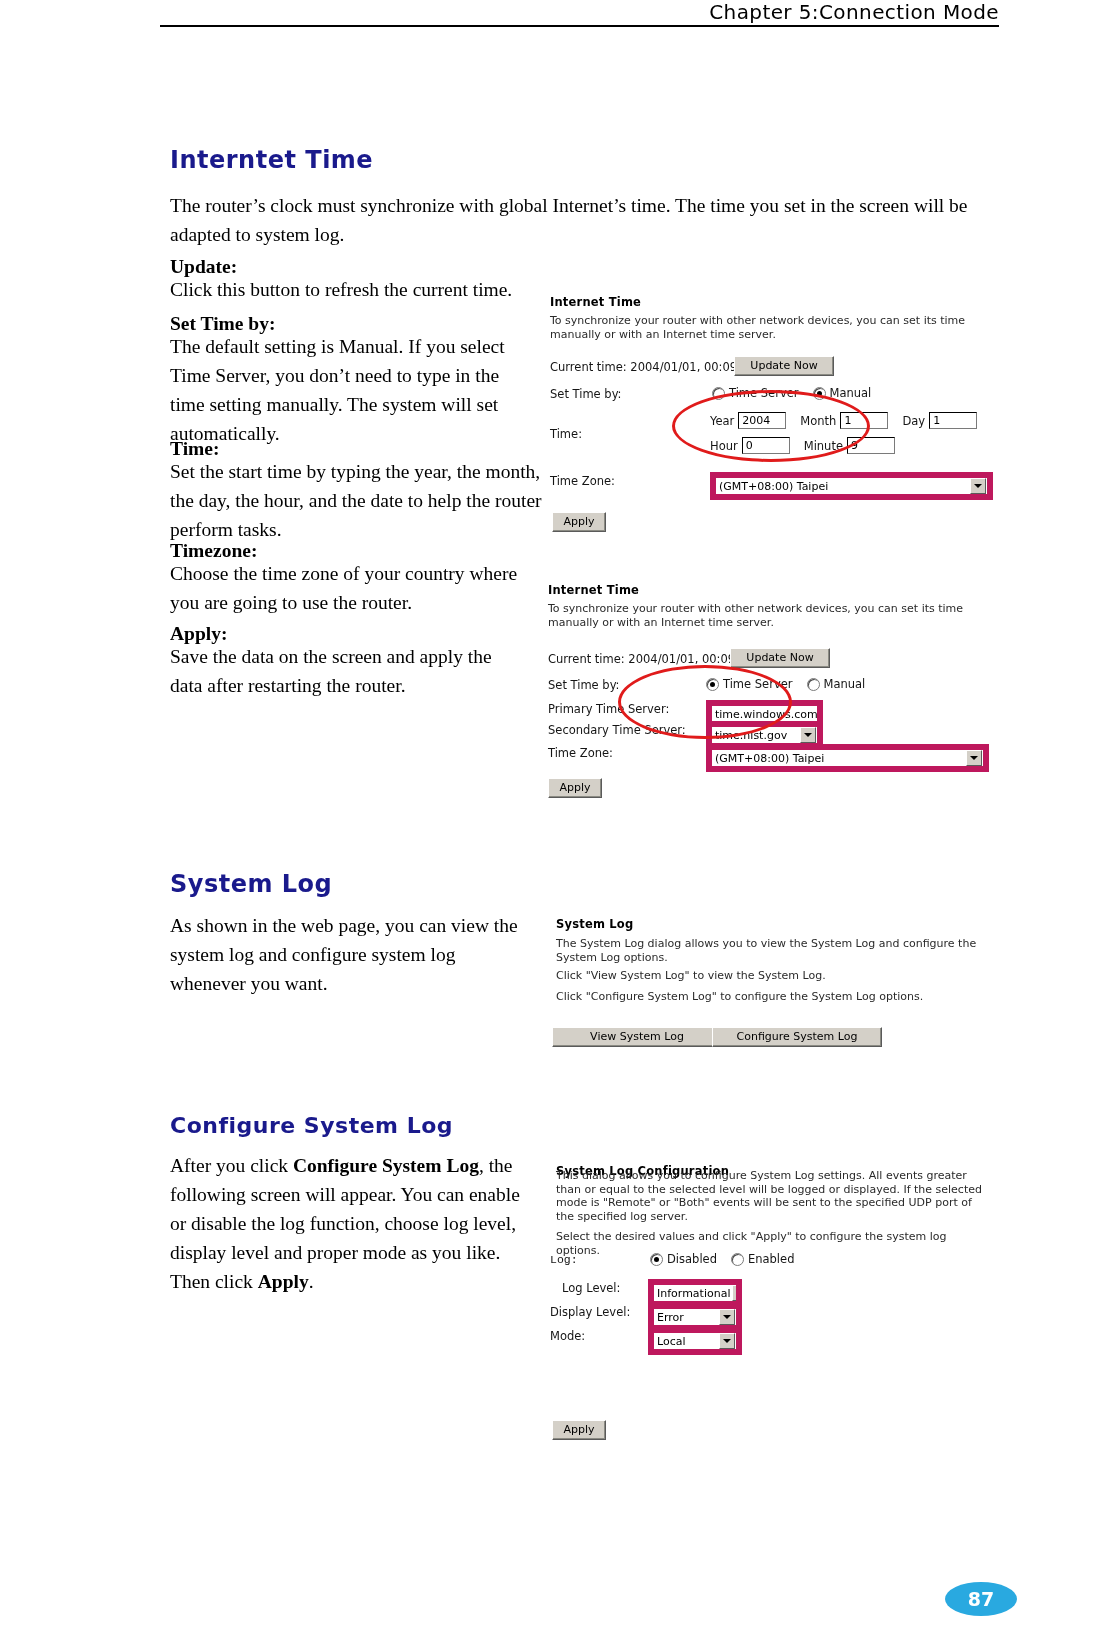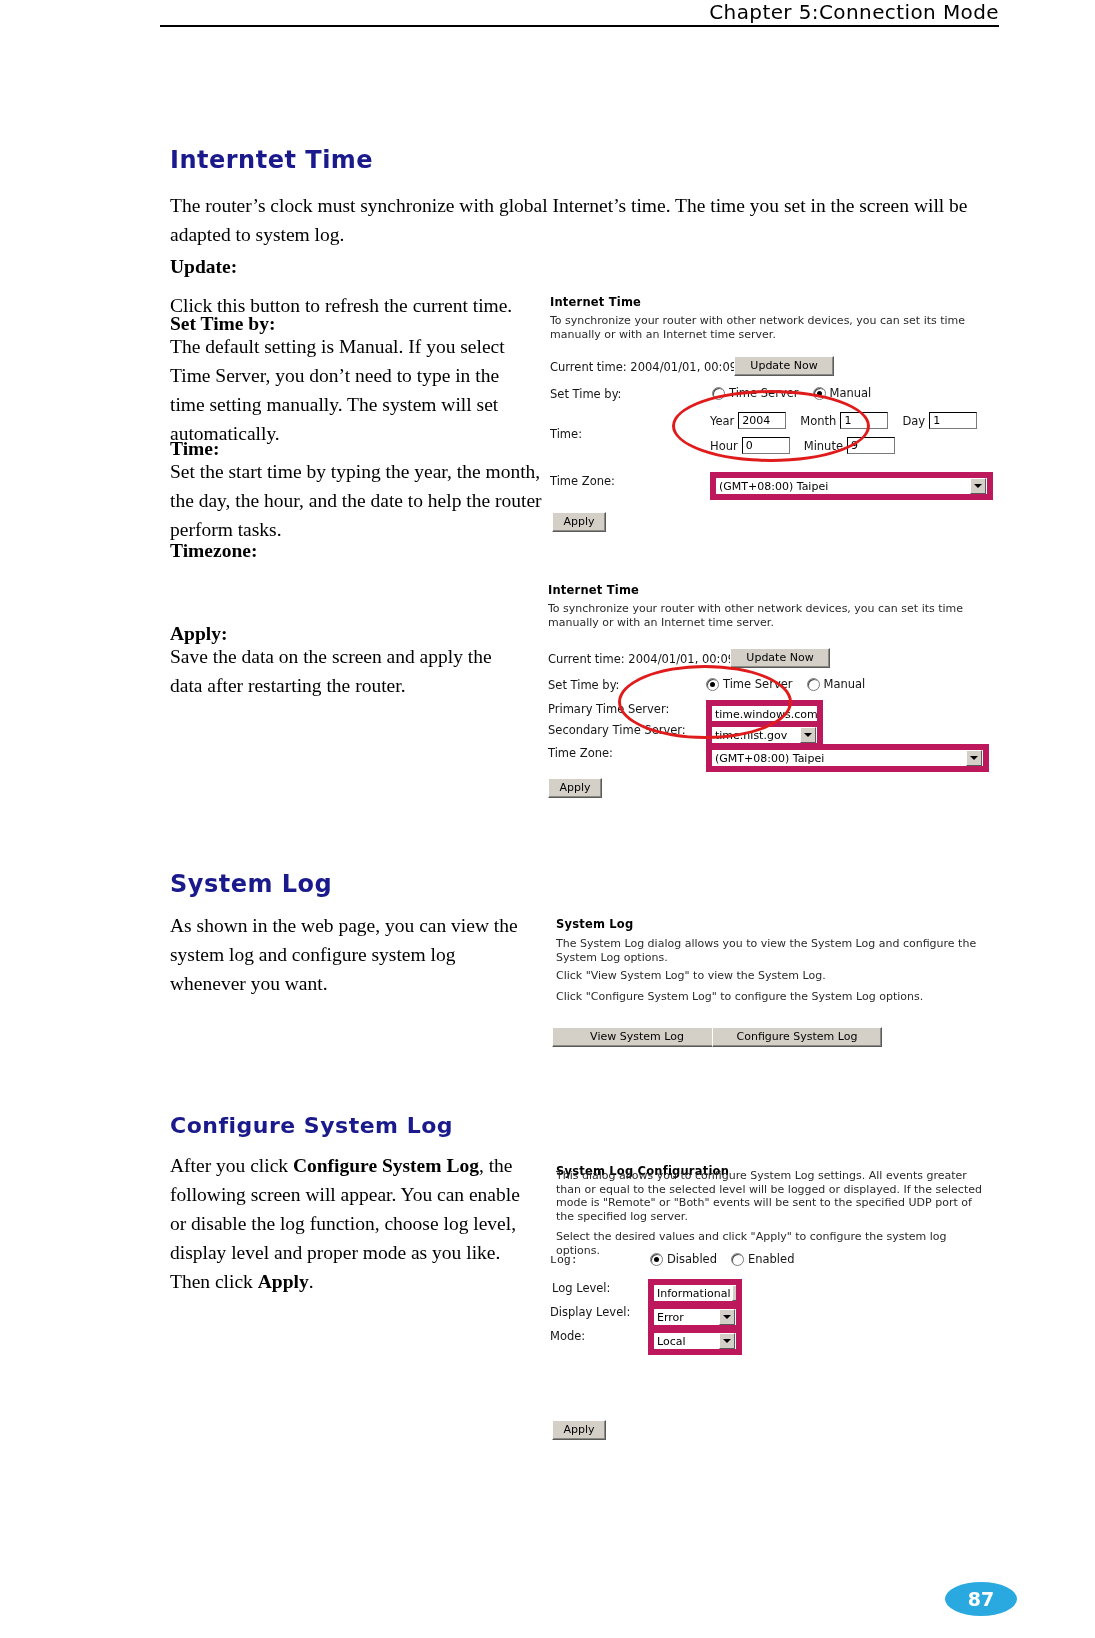--- a/index.html
+++ b/index.html
@@ -216,29 +216,30 @@
   <div class="hdr-rule"></div>
 </div>
 
 <div class="content">
 
   <div class="h1" style="left:170px; top:146px;">Interntet Time</div>
 
   <div class="para" style="left:170px; top:191px; width:805px;">The router’s clock must synchronize with global Internet’s time. The time you set in the screen will be adapted to system log.</div>
 
   <div class="para" style="left:170px; top:252px; width:370px; font-weight:bold;">Update:</div>
-  <div class="para" style="left:170px; top:275px; width:370px;margin-top:16px;">Click this button to refresh the current time.</div>
+  <div class="para" style="left:170px; top:275px; width:370px;">Click this button to refresh the current time.</div>
 
   <div class="para" style="left:170px; top:309px; width:370px; font-weight:bold;">Set Time by:</div>
   <div class="para" style="left:170px; top:332px; width:360px;">The default setting is Manual. If you select Time Server, you don’t need to type in the time setting manually. The system will set automatically.</div>
 
   <div class="para" style="left:170px; top:434px; width:370px; font-weight:bold;">Time:</div>
   <div class="para" style="left:170px; top:457px; width:372px;">Set the start time by typing the year, the month, the day, the hour, and the date to help the router perform tasks.</div>
 
   <div class="para" style="left:170px; top:536px; width:370px; font-weight:bold;">Timezone:</div>
+  <div class="para" style="left:170px; top:559px; width:372px;">Choose the time zone of your country where you are going to use the router.</div>
 
   <div class="para" style="left:170px; top:619px; width:370px; font-weight:bold;">Apply:</div>
   <div class="para" style="left:170px; top:642px; width:355px;">Save the data on the screen and apply the data after restarting the router.</div>
 
   <div class="shot" style="left:550px; top:292px; width:445px; height:245px;">
 
     <div class="s-title" style="position:absolute; left:0px; top:3px;">Internet Time</div>
 
     <div class="s-desc" style="position:absolute; left:0px; top:22px; width:428px;">To synchronize your router with other network devices, you can set its time manually or with an Internet time server.</div>
 
@@ -373,21 +374,21 @@
     <div class="s-row" style="position:absolute; left:2px; top:108px;font-family:Liberation Mono, monospace;">
       <span class="s-label">Log:</span>
     </div>
     <div class="s-row" style="position:absolute; left:102px; top:107px;">
       <span class="radio on"></span>
       <span class="radio-lbl">Disabled</span>
       <span class="radio"></span>
       <span class="radio-lbl">Enabled</span>
     </div>
 
-    <div class="s-row" style="position:absolute; left:4px; top:136px;">
+    <div class="s-row" style="position:absolute; left:14px; top:136px;">
       <span class="s-label">Log Level:</span>
     </div>
     <div class="winselect" style="position:absolute; left:100px; top:134px; width:79px;">
       <span>Informational</span>
       <span class="arrow"></span>
     </div>
 
     <div class="s-row" style="position:absolute; left:2px; top:160px;">
       <span class="s-label">Display Level:</span>
     </div>

